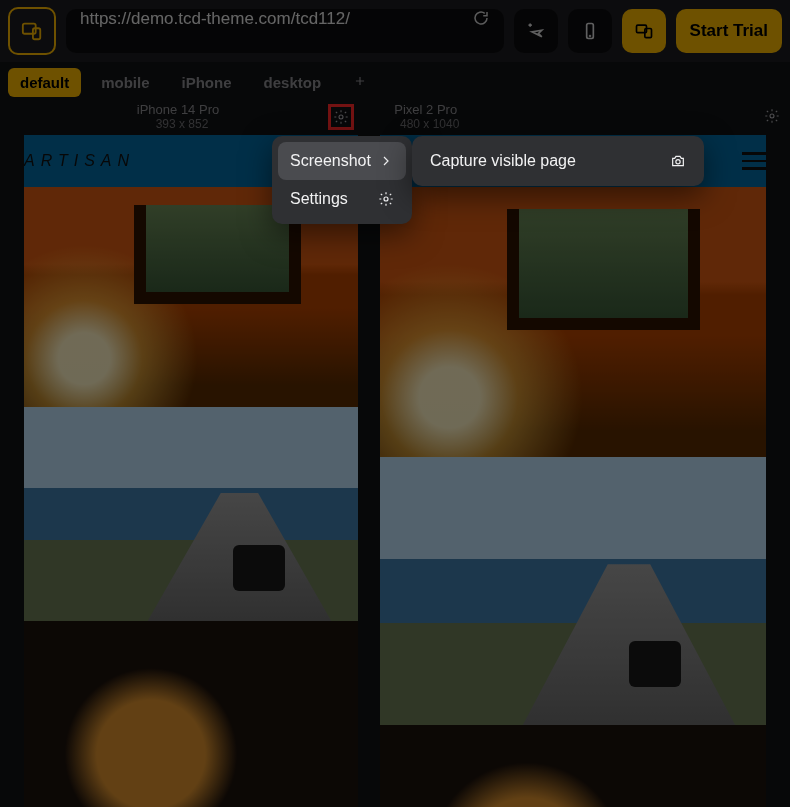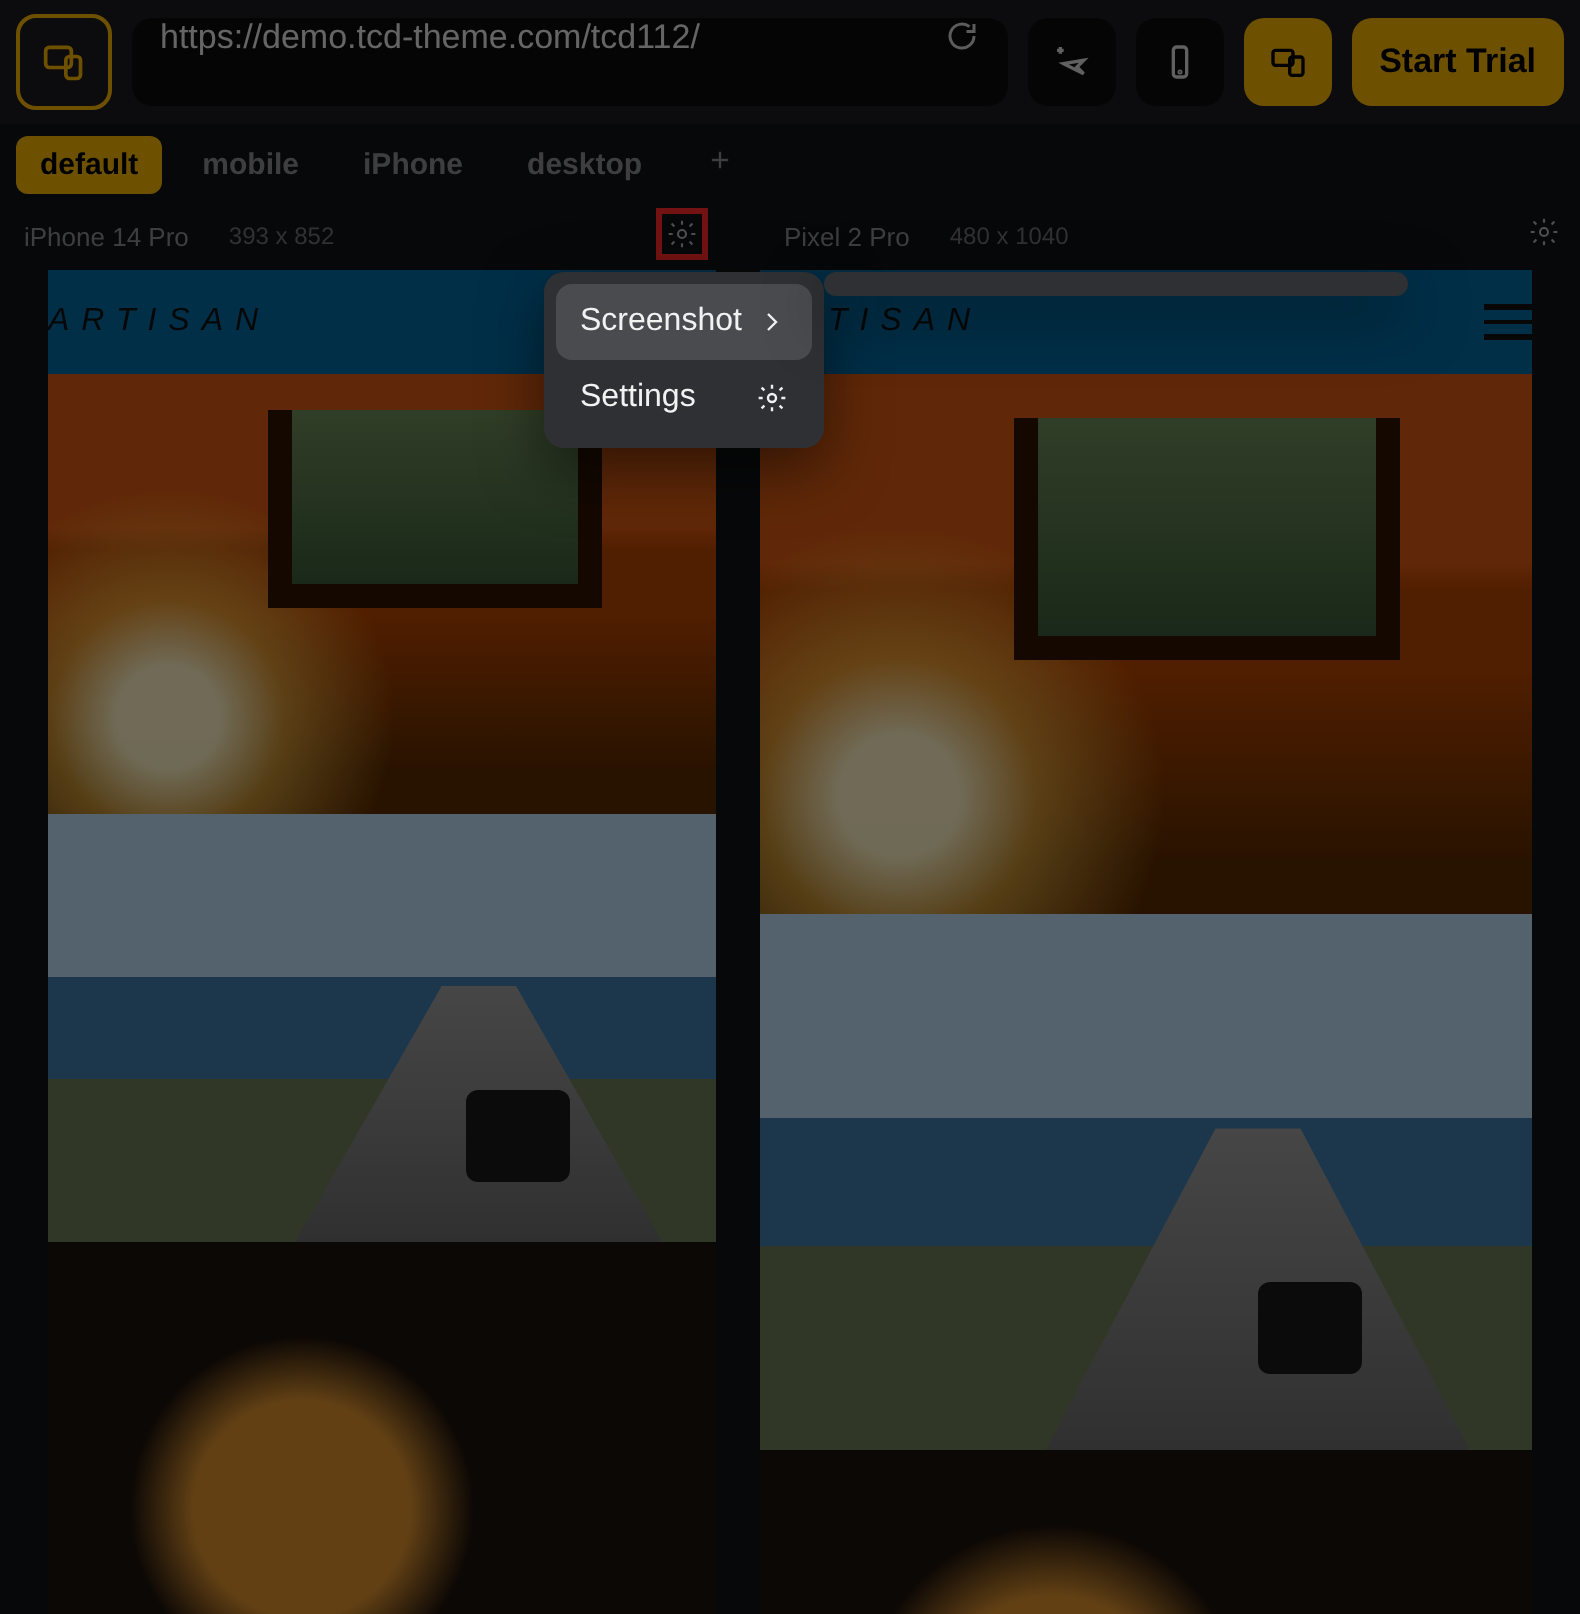--- a/index.html
+++ b/index.html
@@ -67,23 +67,23 @@
   }
   .tab.active { background:#f4b400;color:#000; }
   .tab.add svg{width:14px;height:14px;stroke:#8b8b8f;stroke-width:2;fill:none;}
 
   
   .panel-head {
     display:flex;align-items:center;height:32px;position:relative;
   }
   .panel-head .cell {
     display:flex;align-items:center;font-size:13px;color:#8b8b8f;
-    height:100%;padding:0 12px;
-  }
-  .dim{ font-size:12px;color:#6e6e72;margin-left:20px;}
+    height:100%;padding:0 12px;flex-direction:column;
+  }
+  .dim{ font-size:12px;color:#6e6e72;margin-left:8px;}
   .gear-small svg{width:16px;height:16px;stroke:#b0b0b4;fill:none;stroke-width:1.6;}
   .gear-small.red {
     display:flex;align-items:center;justify-content:center;
     width:26px;height:26px;border:3px solid #ff2828;
     position:absolute;left:328px;top:2px;
   }
 
   
   .panels {
     position:absolute;
@@ -277,13 +277,20 @@
   <div class="item">
     <span>Settings</span>
     <svg viewBox="0 0 24 24">
         <circle cx="12" cy="12" r="3"></circle>
         <path d="M12 2v3M12 19v3M4.2 4.2l2.1 2.1M17.7 17.7l2.1 2.1M2 12h3M19 12h3M4.2 19.8l2.1-2.1M17.7 6.3l2.1-2.1"></path>
       </svg>
   </div>
 </div>
 
 <div class="sub">
+  <div class="item">
+    <span>Capture visible page</span>
+    <svg viewBox="0 0 24 24">
+        <path d="M4 8h3l2-3h6l2 3h3v11H4z"></path>
+        <circle cx="12" cy="13" r="3.2"></circle>
+      </svg>
+  </div>
 </div>
 
 </body></html>

